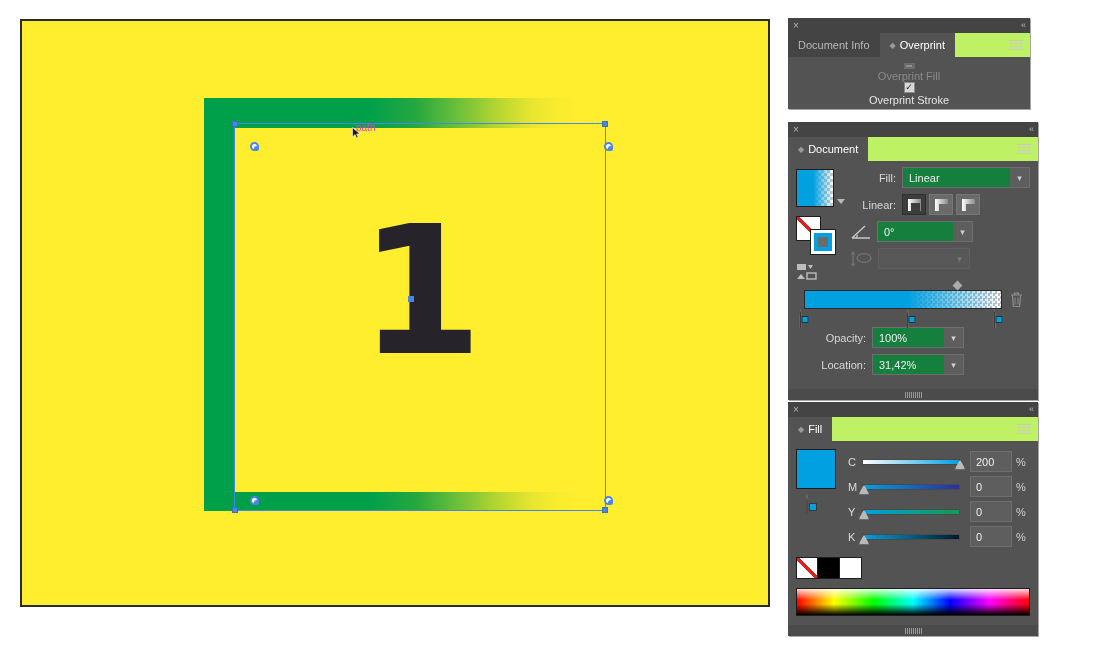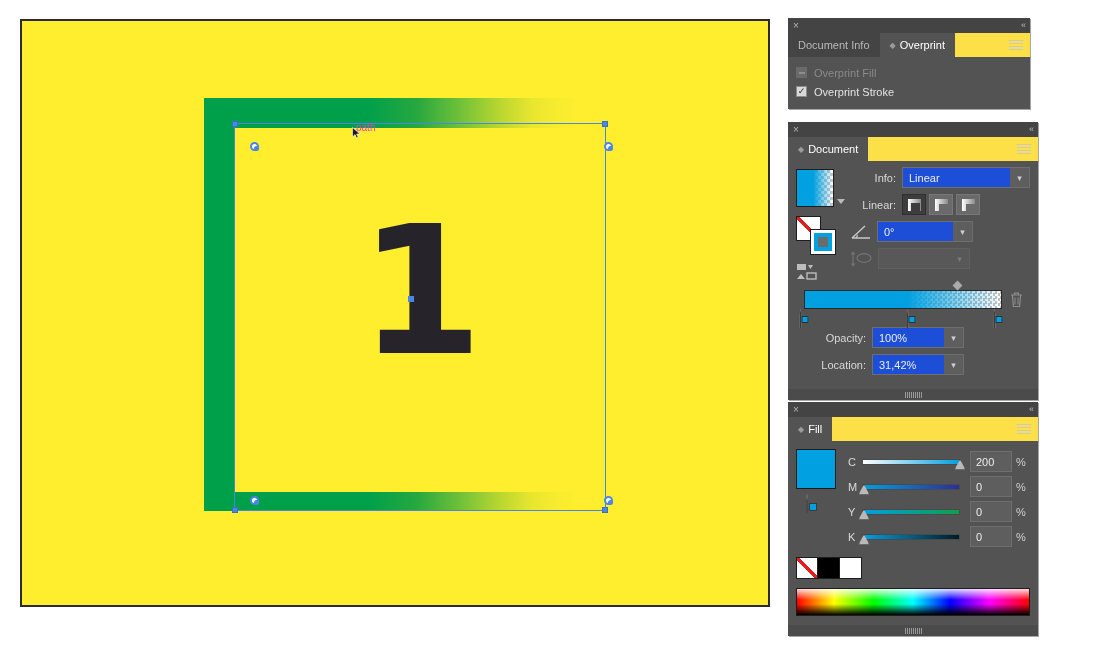--- a/index.html
+++ b/index.html
@@ -98,21 +98,21 @@
   }
   .panel-topbar {
     height:15px; background:#444444;
     display:flex; align-items:center; justify-content:space-between;
     padding:0 5px;
   }
   .topbar-x { color:#b5b5b5; font-size:10px; line-height:10px; cursor:pointer; }
   .topbar-collapse { color:#b5b5b5; font-size:9px; line-height:9px; letter-spacing:-1px; }
 
   .tabrow {
-    height:24px; background:#fde047;
+    height:24px; background:#bef264;
     display:flex; align-items:stretch; position:relative;
   }
   .tab {
     display:flex; align-items:center; gap:4px;
     padding:0 10px; font-size:11px; color:#b8b8b8;
     background:#444444; cursor:pointer;
   }
   .tab.active { background:#535353; color:#ffffff; }
   .tab .grip { font-size:8px; color:#9a9a9a; }
   .panel-menu {
@@ -120,21 +120,21 @@
     width:14px; height:10px; cursor:pointer;
   }
   .panel-menu i {
     display:block; height:1px; background:#c9c9c9; margin-bottom:2px;
   }
 
   .panel-body { padding:6px 8px 8px 8px; }
 
   
   #panel-attributes { left:788px; top:18px; width:242px; }
-  .chkrow { display:flex; align-items:center; gap:7px; height:19px; }
+  .chkrow { display:flex; align-items:center; gap:1px; height:19px;flex-direction:column; }
   .chkbox {
     width:11px; height:11px; background:#d8d8d8; border:1px solid #8c8c8c;
     display:flex; align-items:center; justify-content:center;
     font-size:9px; line-height:9px; color:#2a2a2a;
   }
   .chkbox.disabled { background:#6a6a6a; border-color:#6a6a6a; color:#8e8e8e; }
   .chkbox.dash::after { content:""; width:6px; height:2px; background:#8e8e8e; }
   .chklabel { font-size:11px; color:#e4e4e4; }
   .chklabel.disabled { color:#8a8a8a; }
 
@@ -168,21 +168,21 @@
   }
   .fs-stroke .ring { width:100%; height:100%; background:#00a0e1; padding:4px; }
   .fs-stroke .ring .hole { width:100%; height:100%; background:#6b6b6b; }
 
   .smallicons { margin-top:7px; width:26px; height:17px; position:relative; }
 
   .grad-right { flex:1; padding-left:2px; }
   .frow { display:flex; align-items:center; margin-bottom:6px; height:21px; }
   .flabel { font-size:11px; color:#d8d8d8; text-align:right; margin-right:6px; }
   .field {
-    background:#1d4ed8; border:1px solid #6e6e6e; height:21px;
+    background:#15803d; border:1px solid #6e6e6e; height:21px;
     display:flex; align-items:center; color:#ededed; font-size:11px;
     padding:0 6px; flex:1; min-width:0;
   }
   .field.disabled { background:#585858; border-color:#606060; color:#7c7c7c; }
   .field-arrow {
     width:20px; height:21px; background:#5e5e5e; border:1px solid #6e6e6e; border-left:none;
     display:flex; align-items:center; justify-content:center;
     color:#cfcfcf; font-size:9px;
   }
   .field-arrow.disabled { background:#585858; border-color:#606060; color:#7a7a7a; }
@@ -402,21 +402,21 @@
               <rect x="1" y="1" width="9" height="6" fill="#bdbdbd"></rect>
               <path d="M12 2 l5 0 l-2.5 4 z" fill="#bdbdbd"></path>
               <path d="M1 16 l4 -5 l4 5 z" fill="#bdbdbd"></path>
               <rect x="11" y="10" width="9" height="6" fill="none" stroke="#bdbdbd" stroke-width="1.4"></rect>
             </svg>
           </div>
         </div>
 
         <div class="grad-right">
           <div class="frow">
-            <span class="flabel" style="width:46px">Info:</span>
+            <span class="flabel" style="width:46px">Fill:</span>
             <div class="select-wrap">
               <span class="field">Linear</span>
               <span class="field-arrow">▾</span>
             </div>
           </div>
 
           <div class="frow">
             <span class="flabel" style="width:46px">Linear:</span>
             <div class="strokebtns">
               <span class="sbtn active">

